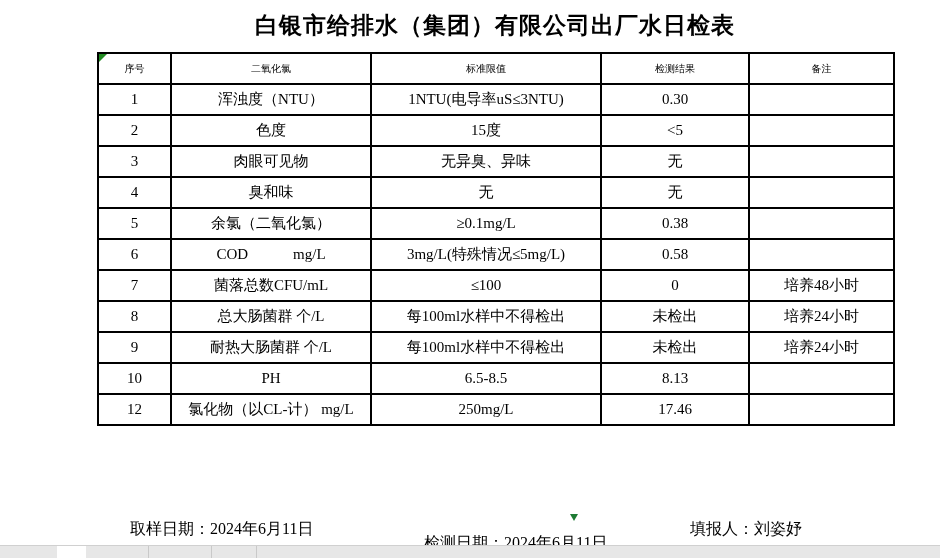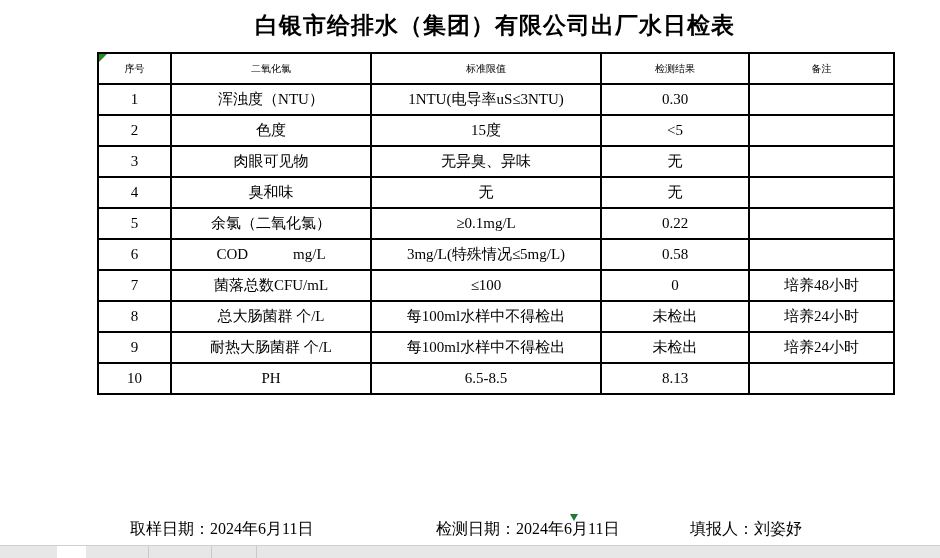--- a/index.html
+++ b/index.html
@@ -75,21 +75,21 @@
     position: absolute;
     left: 97px;
     top: 519px;
     width: 820px;
     height: 26px;
     font-size: 16px;
     color: #000000;
   }
   .footer .f-item { position: absolute; top: 0; white-space: nowrap; }
   .footer .f-sampling { left: 33px; }
-  .footer .f-test     { left: 339px; }
+  .footer .f-test     { left: 327px; margin-top: 14px; }
   .footer .f-reporter { left: 593px; text-align: center; }
   .bottom-strip {
     position: absolute;
     left: 0;
     bottom: 0;
     width: 940px;
     height: 12px;
     background: #e7e7e7;
     border-top: 1px solid #d0d0d0;
   }
@@ -173,21 +173,21 @@
           <td>4</td>
           <td>臭和味</td>
           <td>无</td>
           <td>无</td>
           <td></td>
         </tr>
         <tr>
           <td>5</td>
           <td>余氯（二氧化氯）</td>
           <td>≥0.1mg/L</td>
-          <td>0.22</td>
+          <td>0.38</td>
           <td></td>
         </tr>
         <tr>
           <td>6</td>
           <td>COD　　　mg/L</td>
           <td>3mg/L(特殊情况≤5mg/L)</td>
           <td>0.58</td>
           <td></td>
         </tr>
         <tr>
@@ -209,20 +209,27 @@
           <td>耐热大肠菌群 个/L</td>
           <td>每100ml水样中不得检出</td>
           <td>未检出</td>
           <td>培养24小时</td>
         </tr>
         <tr>
           <td>10</td>
           <td>PH</td>
           <td>6.5-8.5</td>
           <td>8.13</td>
+          <td></td>
+        </tr>
+        <tr>
+          <td>12</td>
+          <td>氯化物（以CL-计） mg/L</td>
+          <td>250mg/L</td>
+          <td>17.46</td>
           <td></td>
         </tr>
       </tbody>
   </table>
 
   <div class="sheet-marker"></div>
 
   <div class="footer">
     <span class="f-item f-sampling"><span>取样日期：</span><span>2024年6月11日</span></span>
     <span class="f-item f-test"><span>检测日期：</span><span>2024年6月11日</span></span>

